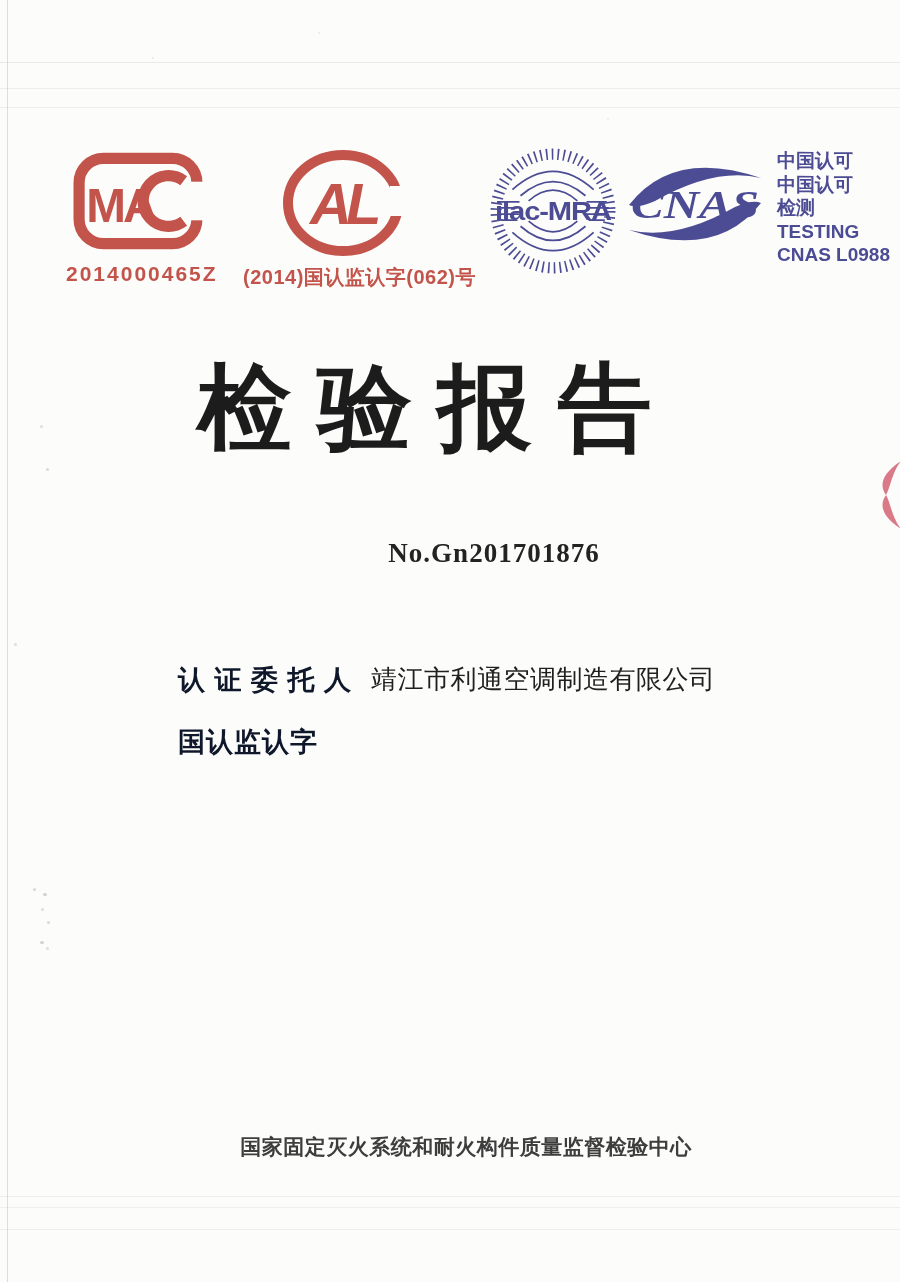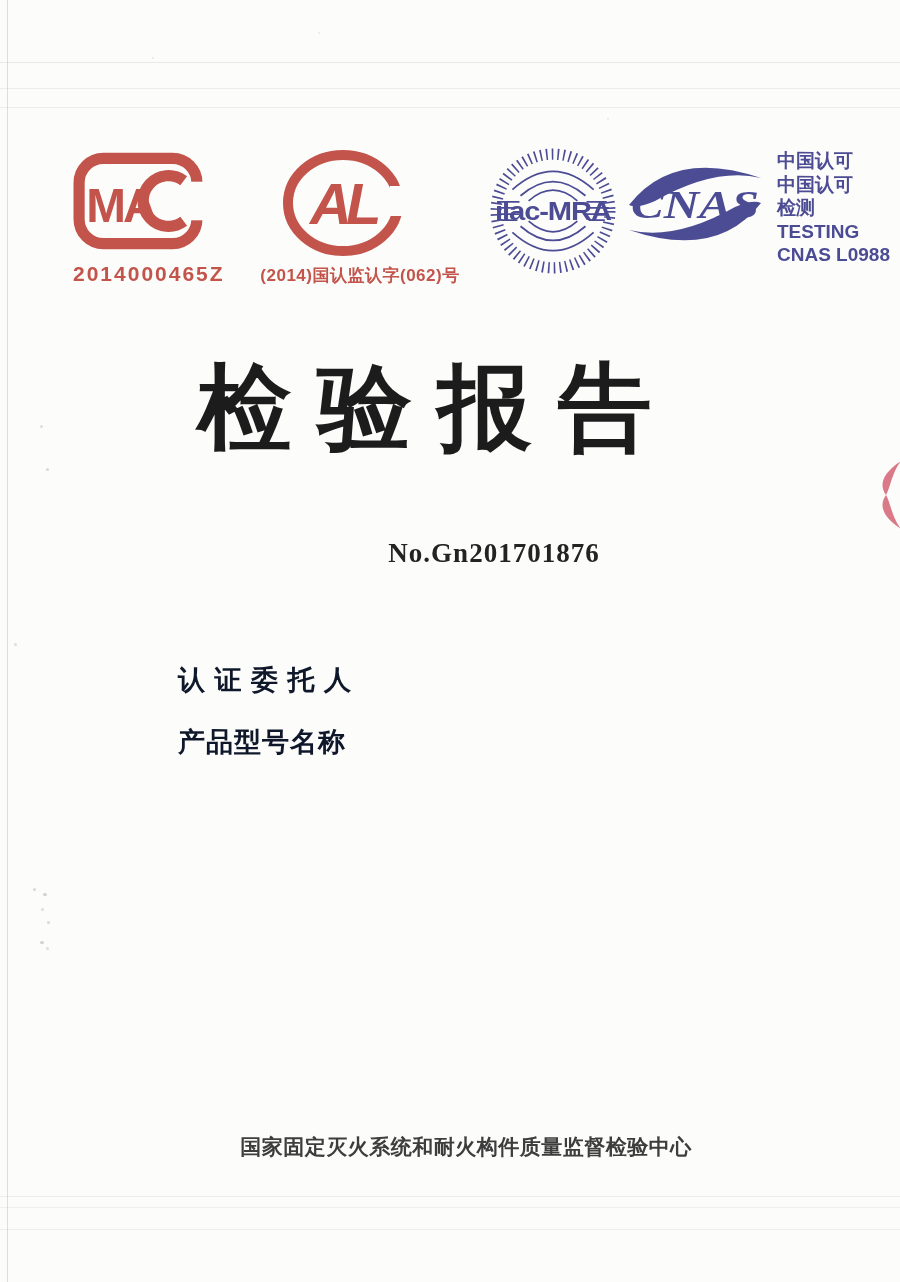--- a/index.html
+++ b/index.html
@@ -16,22 +16,22 @@
   .edge-line { position:absolute; left:7px; top:0; width:1px; height:100%;
                background:rgba(185,185,180,.45); }
   .speckle { position:absolute; border-radius:50%; background:#6a6a66; }
 
   
   .logo-abs { position:absolute; }
   .logo-caption-red {
     position:absolute; text-align:center; color:#c3544b;
     font-weight:700; white-space:nowrap;
   }
-  .cma-caption { left:66px; top:262px; width:144px; font-size:21px; letter-spacing:2px;margin-left:7px; }
-  .al-caption  { left:260px; top:264px; width:200px; font-size:17px; letter-spacing:.5px; }
+  .cma-caption { left:66px; top:262px; width:144px; font-size:21px; letter-spacing:2px; }
+  .al-caption  { left:243px; top:264px; width:200px; font-size:20px; letter-spacing:.5px; }
 
   .accred {
     position:absolute; left:777px; top:149px;
     color:#4c4c95; font-weight:700; font-size:19px; line-height:23.5px;
     white-space:nowrap;
   }
 
   
   .title {
     position:absolute; top:356px; left:0; width:849px;
@@ -137,23 +137,24 @@
     <div>TESTING</div>
     <div>CNAS L0988</div>
   </div>
 
   <h1 class="title">检 验 报 告</h1>
 
   <div class="report-no">No.Gn201701876</div>
 
   <div class="field-row row-0">
     <span class="label">认 证 委 托 人</span>
+    <span class="value">靖江市利通空调制造有限公司</span>
   </div>
   <div class="field-row row-1">
-    <span class="label">产品型号名称</span>
+    <span class="label">国认监认字</span>
   </div>
 
   <div class="footer">国家固定灭火系统和耐火构件质量监督检验中心</div>
 
   <svg class="stamp" viewBox="0 0 26 70">
     <path d="M25,1 C8,12 2,24 10,35 C14,29 16,12 25,1 Z" fill="#cf5468" opacity="0.78"></path>
     <path d="M10,35 C2,46 8,58 25,69 C16,58 14,41 10,35 Z" fill="#cf5468" opacity="0.78"></path>
   </svg>
 
 </div>

